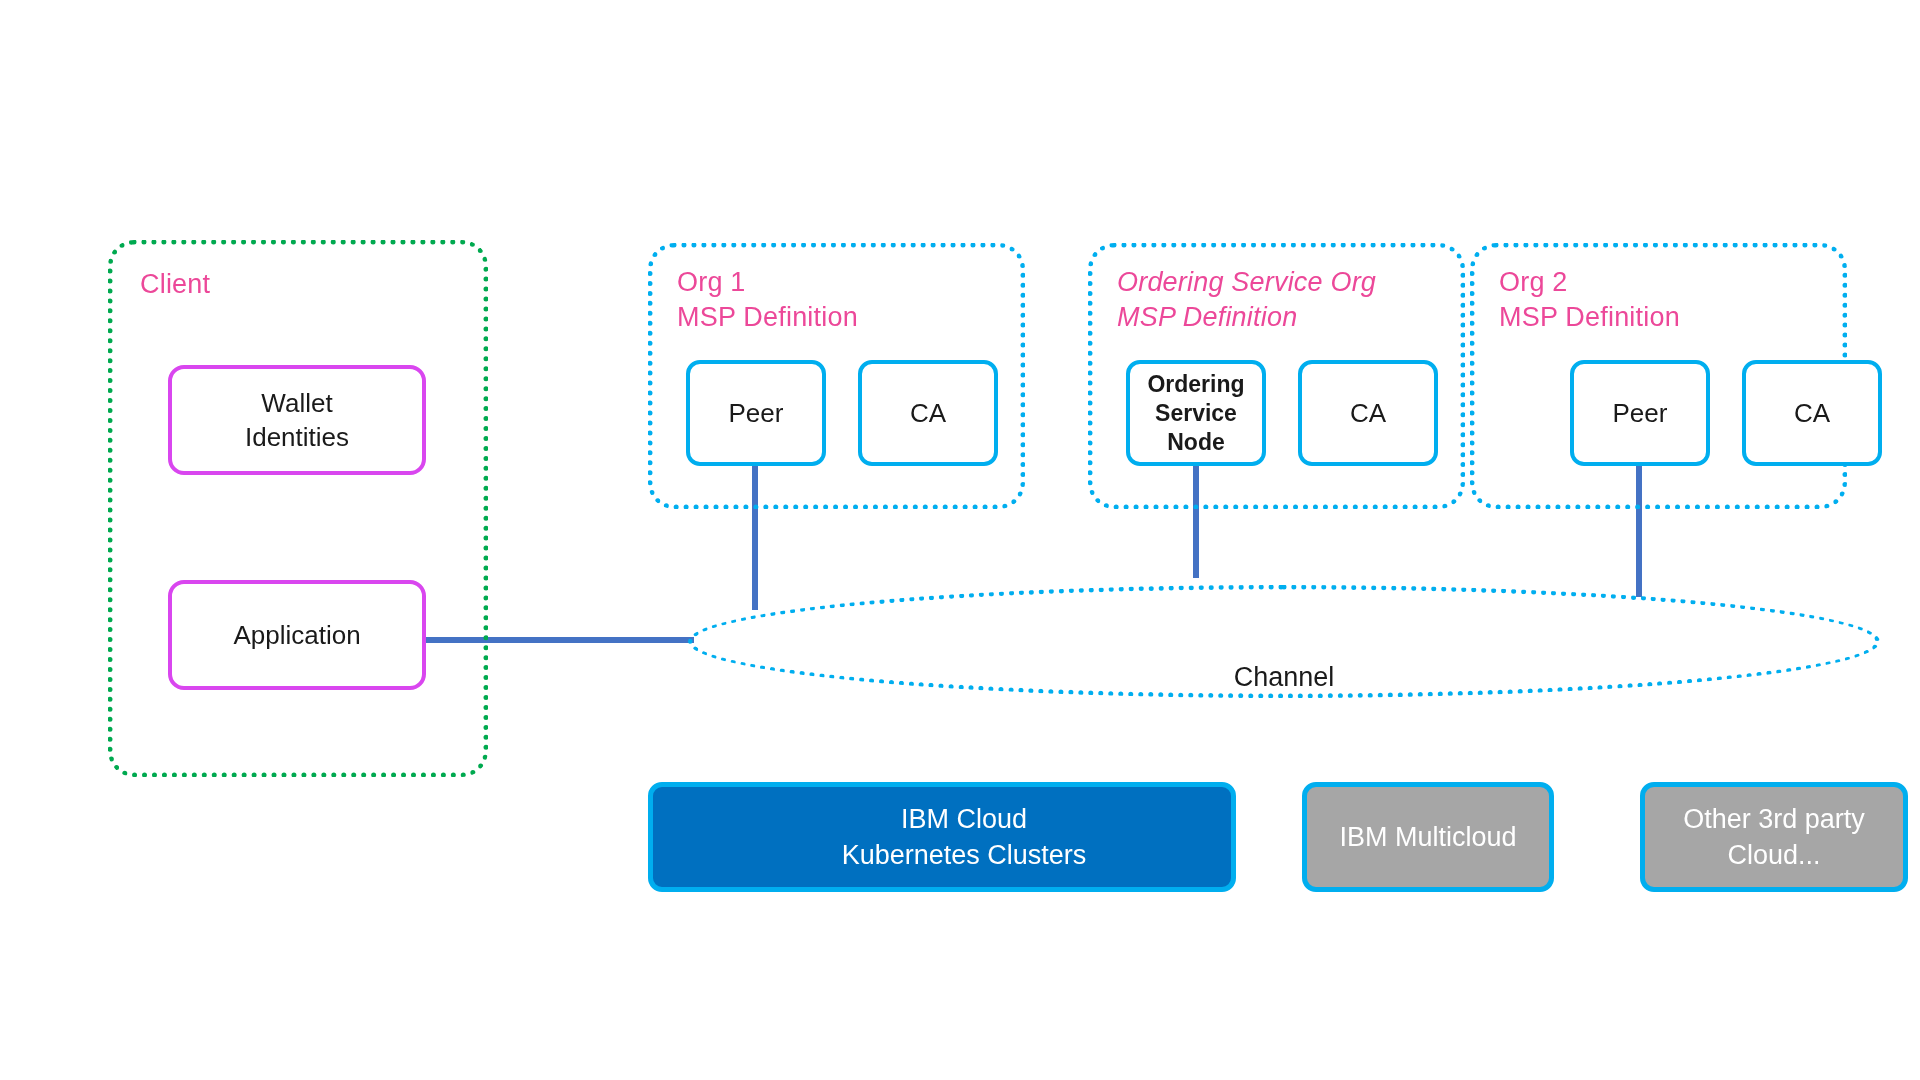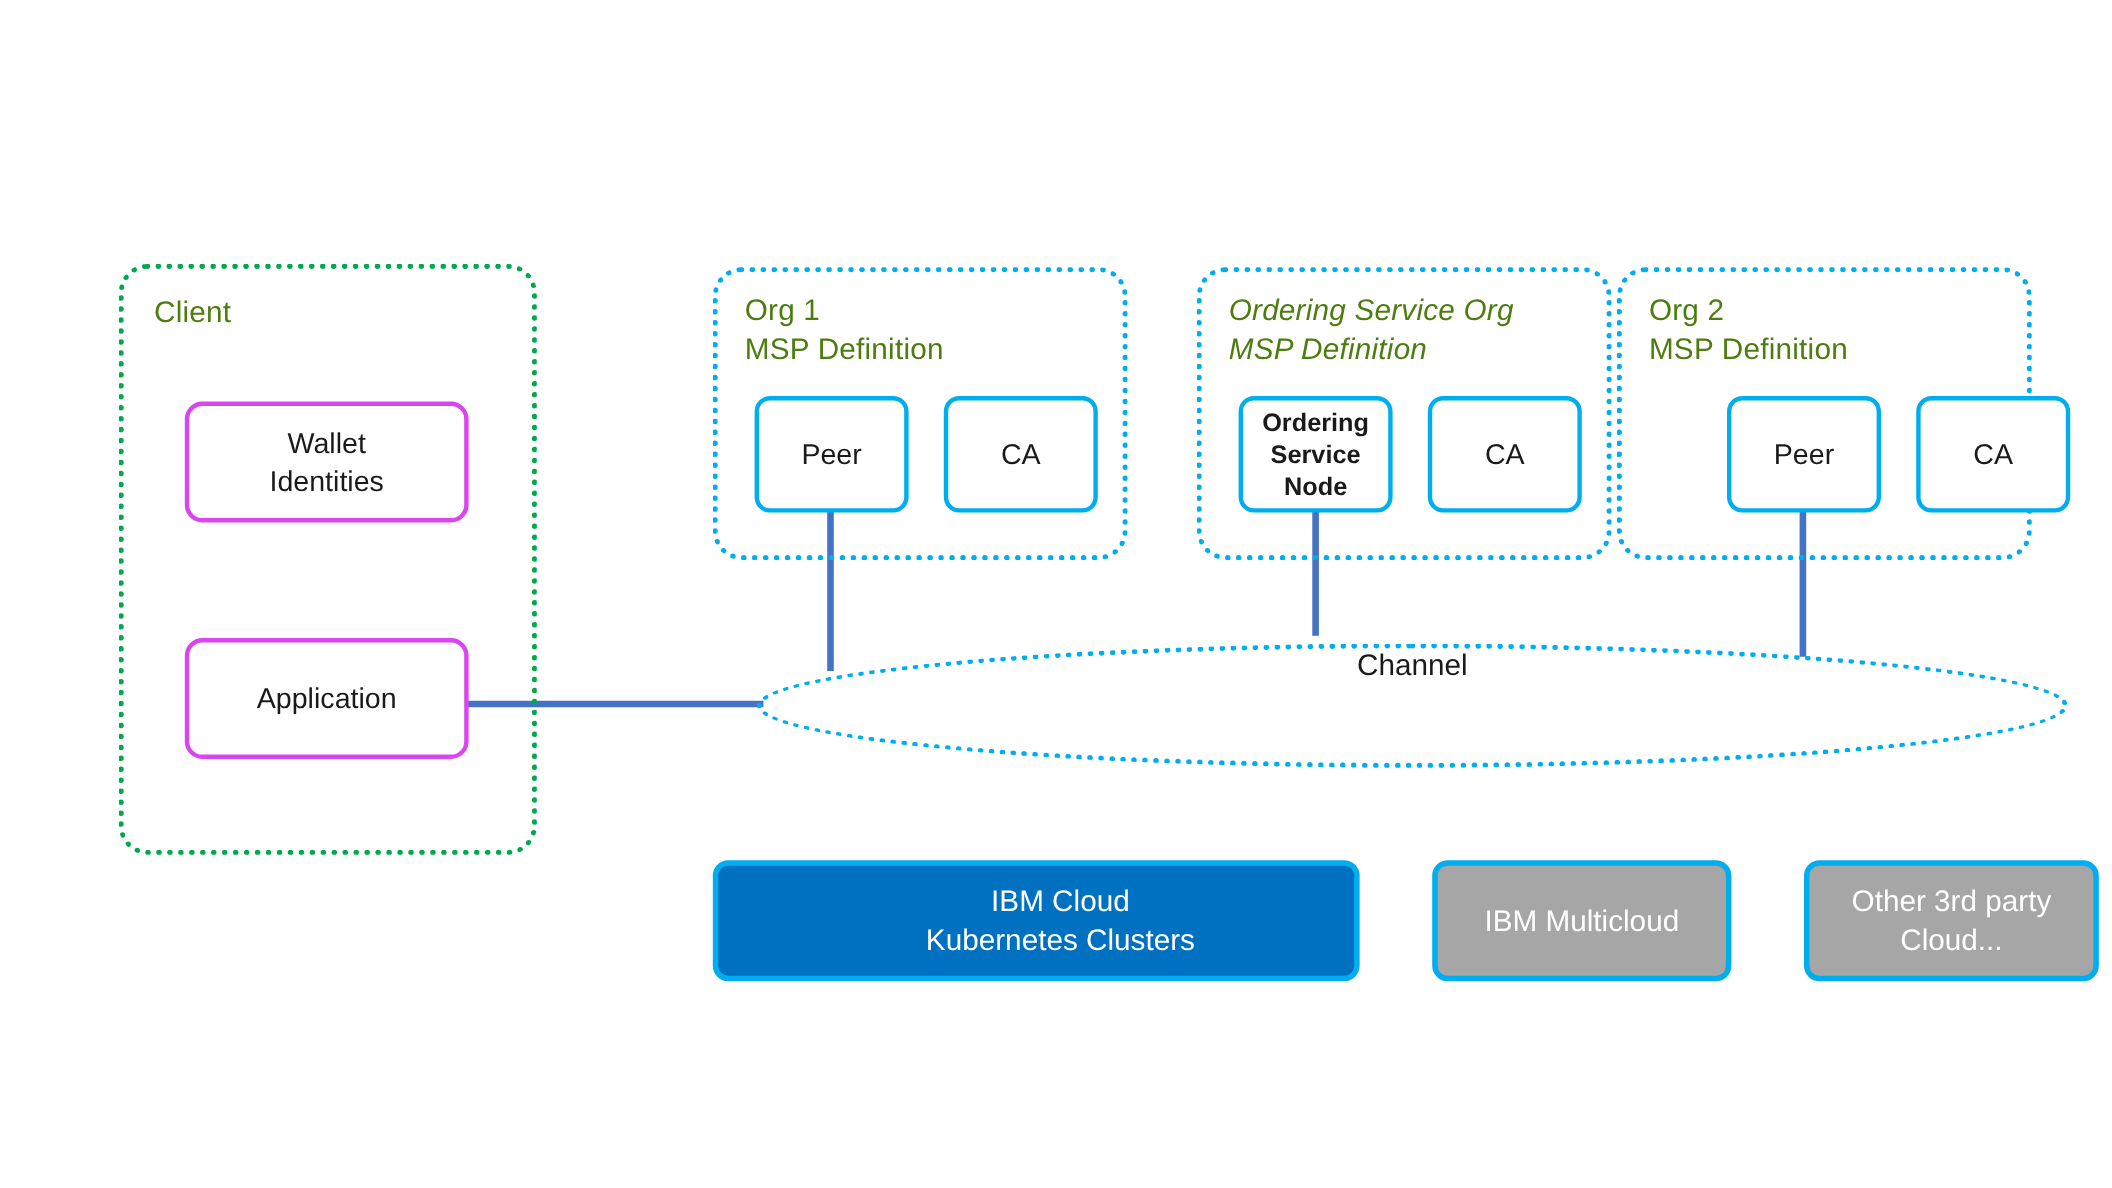--- a/index.html
+++ b/index.html
@@ -33,21 +33,21 @@
     background: transparent;
   }
   .group-client {
     border: 5px dotted #00A94F;
   }
   .group-org {
     border: 5px dotted #00AEEF;
   }
   .group-title {
     position: absolute;
-    color: #4d7c0f;
+    color: #ec4899;
     font-size: 27px;
     line-height: 35px;
     white-space: pre-line;
     letter-spacing: 0.2px;
   }
   
   .node {
     position: absolute;
     box-sizing: border-box;
     background: #ffffff;
@@ -77,21 +77,21 @@
   .node-label {
     white-space: pre-line;
   }
   
   .channel {
     position: absolute;
     box-sizing: border-box;
     border: 5px dotted #00AEEF;
     border-radius: 50%;
     display: flex;
-    align-items: flex-start;
+    align-items: flex-end;
     justify-content: center;
     background: transparent;
   }
   .channel-label {
     font-size: 27px;
     color: #1a1a1a;
   }
   
   .cloudbox {
     position: absolute;
@@ -182,21 +182,21 @@
 
   <div class="channel" style="left:688px; top:585px; width:1192px; height:113px;">
     <span class="channel-label">Channel</span>
   </div>
 
   <div class="cloudbox cloudbox-ibm" style="left:648px; top:782px; width:588px; height:110px;padding-left:44px;">
     <span class="cloudbox-label">IBM Cloud
 Kubernetes Clusters</span>
   </div>
 
-  <div class="cloudbox cloudbox-gray" style="left:1302px; top:782px; width:272px; height:110px;">
+  <div class="cloudbox cloudbox-gray" style="left:1302px; top:782px; width:252px; height:110px;">
     <span class="cloudbox-label">IBM Multicloud</span>
   </div>
 
   <div class="cloudbox cloudbox-gray" style="left:1640px; top:782px; width:268px; height:110px;">
     <span class="cloudbox-label">Other 3rd party
 Cloud...</span>
   </div>
 
 </div>
 

